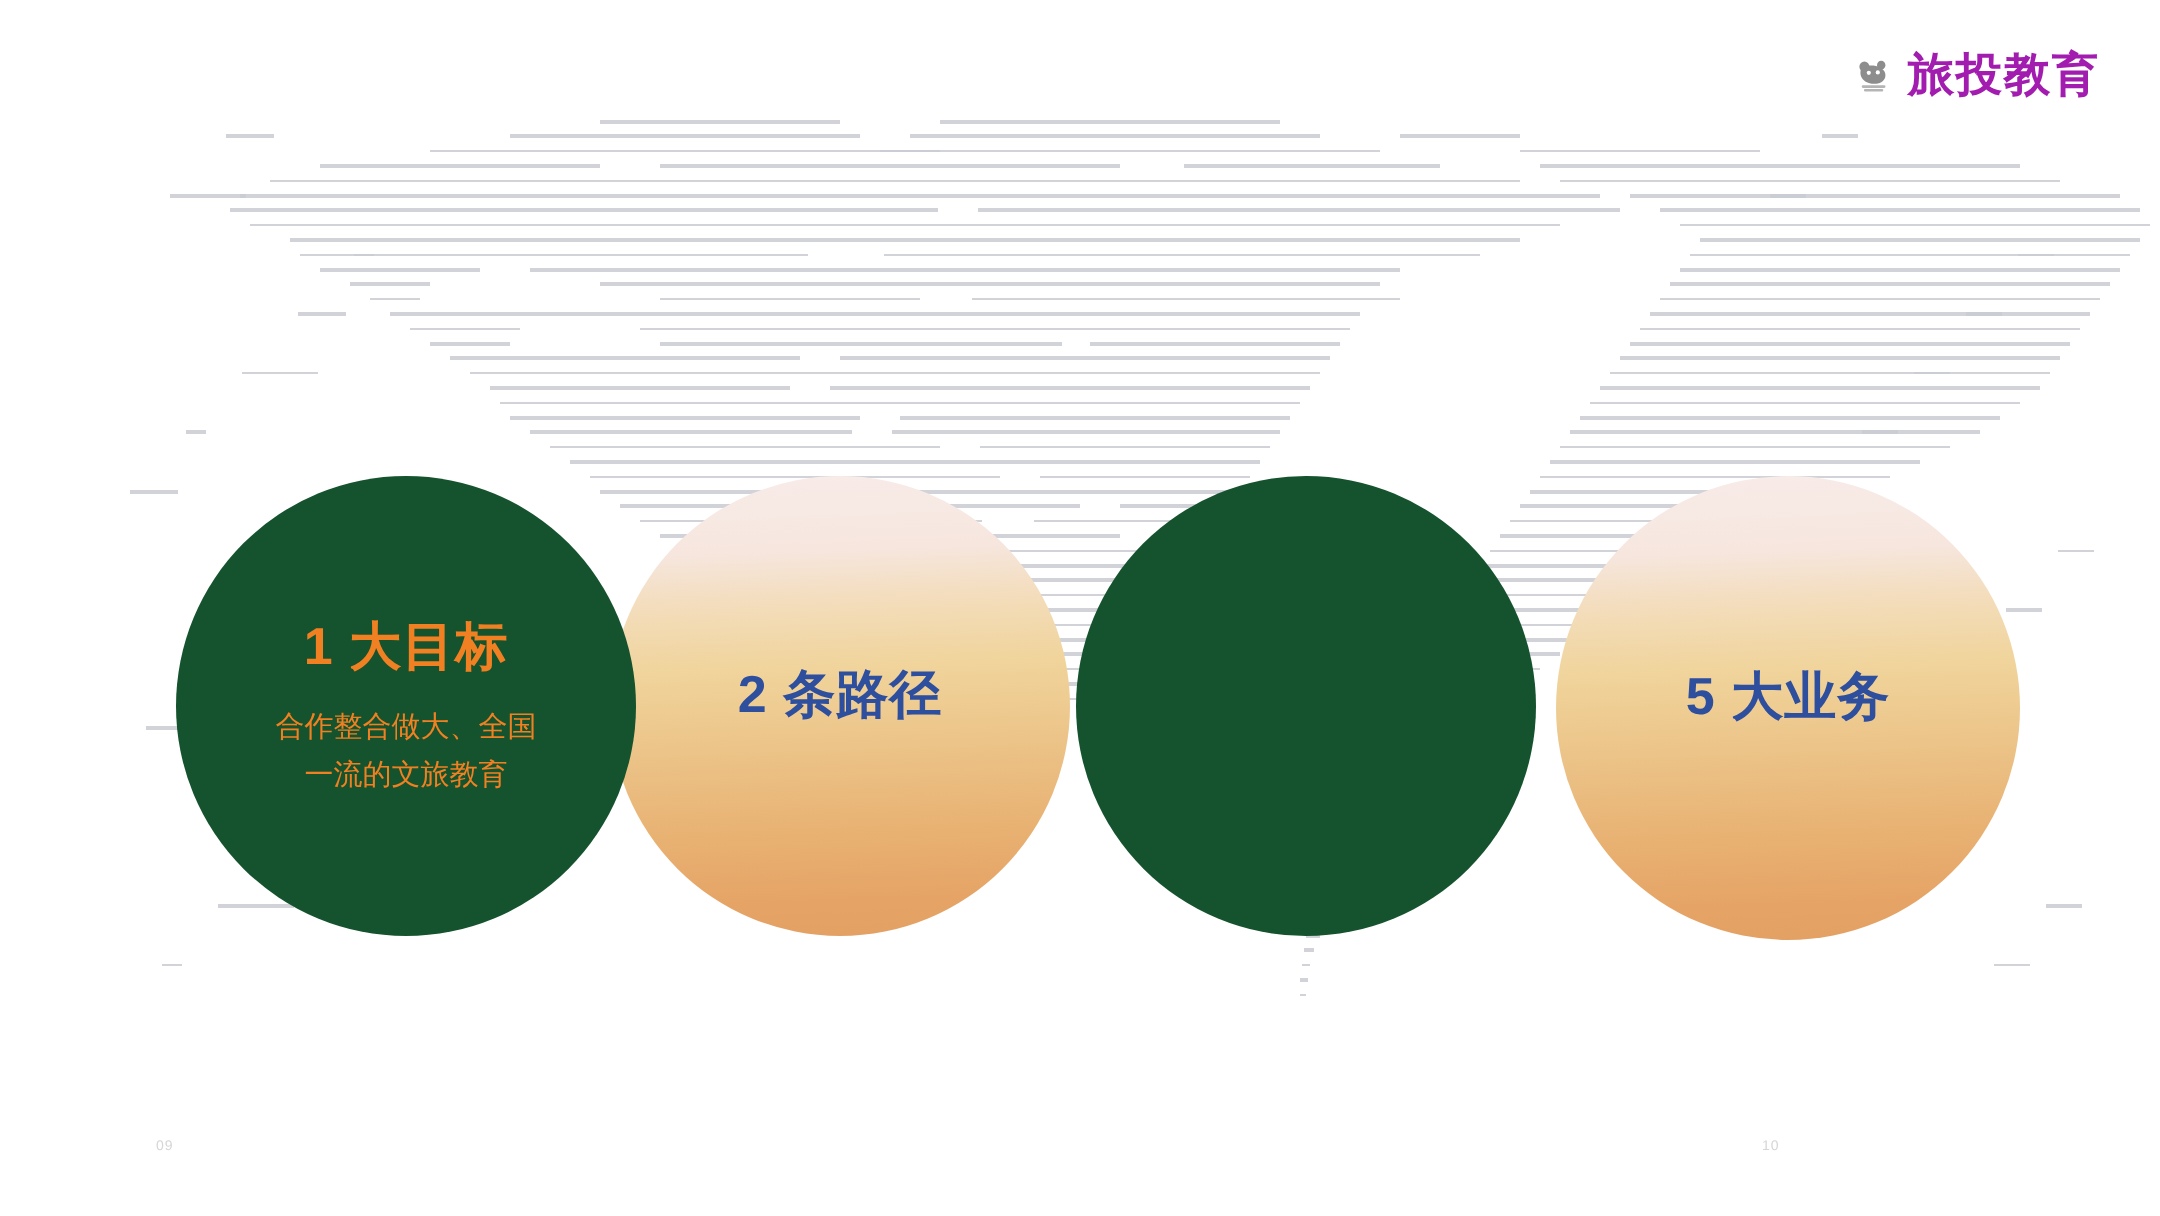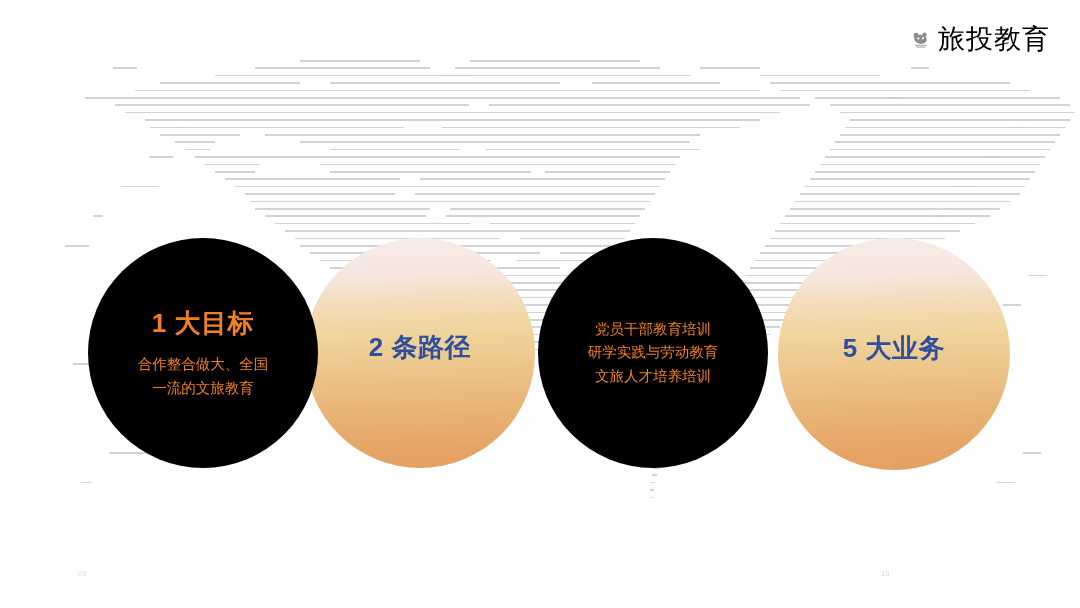--- a/index.html
+++ b/index.html
@@ -11,41 +11,41 @@
   }
   #slide{position:absolute;inset:0;background:#fff;overflow:hidden;}
 
   
   #map-bg{position:absolute;left:0;top:60px;width:1080px;height:470px;overflow:hidden;}
   #map-bg .ln{position:absolute;height:1.5px;background:#c9cbd2;opacity:.85;}
 
   
   #logo{position:absolute;right:30px;top:26px;display:flex;align-items:center;gap:7px;}
   #logo .mark{width:20px;height:20px;position:relative;}
-  #logo .logo-text{font-size:27px;font-weight:normal;color:#000000;letter-spacing:1px;line-height:1;}
+  #logo .logo-text{font-size:23px;font-weight:bold;color:#a21caf;letter-spacing:1px;line-height:1;}
 
   
   #title{
     position:absolute;left:0;top:78px;width:1080px;text-align:center;
     font-size:72px;font-weight:bold;letter-spacing:.30em;
     line-height:1.05;
     background-image:linear-gradient(180deg,#3a44bf 0%,#3a44bf 42%,#5a62ca 62%,#cfc7a8 84%,#f3efe3 97%);
     -webkit-background-clip:text;background-clip:text;
     color:transparent;-webkit-text-fill-color:transparent;
     white-space:pre;
     user-select:none;
   }
 
   
   .circle{
     position:absolute;border-radius:50%;
     display:flex;flex-direction:column;align-items:center;justify-content:center;
     text-align:center;
   }
-  .circle.navy{background:#000000;}
+  .circle.navy{background:#14532d;}
   .circle.warm{
     background:
       linear-gradient(178deg,
         #f8ece9 0%,
         #f6e6de 17%,
         #f3dcb9 29%,
         #f0d49b 42%,
         #ecc489 58%,
         #e8b273 76%,
         #e5a365 92%,
@@ -259,25 +259,20 @@
       <div>合作整合做大、全国</div>
       <div>一流的文旅教育</div>
     </div>
   </div>
 
   <div class="circle warm" id="circle-2">
     <div class="c-title">2 条路径</div>
   </div>
 
   <div class="circle navy" id="circle-3">
-    <div class="c-body">
-      <div>党员干部教育培训</div>
-      <div>研学实践与劳动教育</div>
-      <div>文旅人才培养培训</div>
-    </div>
   </div>
 
   <div class="circle warm" id="circle-4">
     <div class="c-title">5 大业务</div>
   </div>
 
   <div class="pagenum" id="page-left">09</div>
   <div class="pagenum" id="page-right">10</div>
 
 </div>

